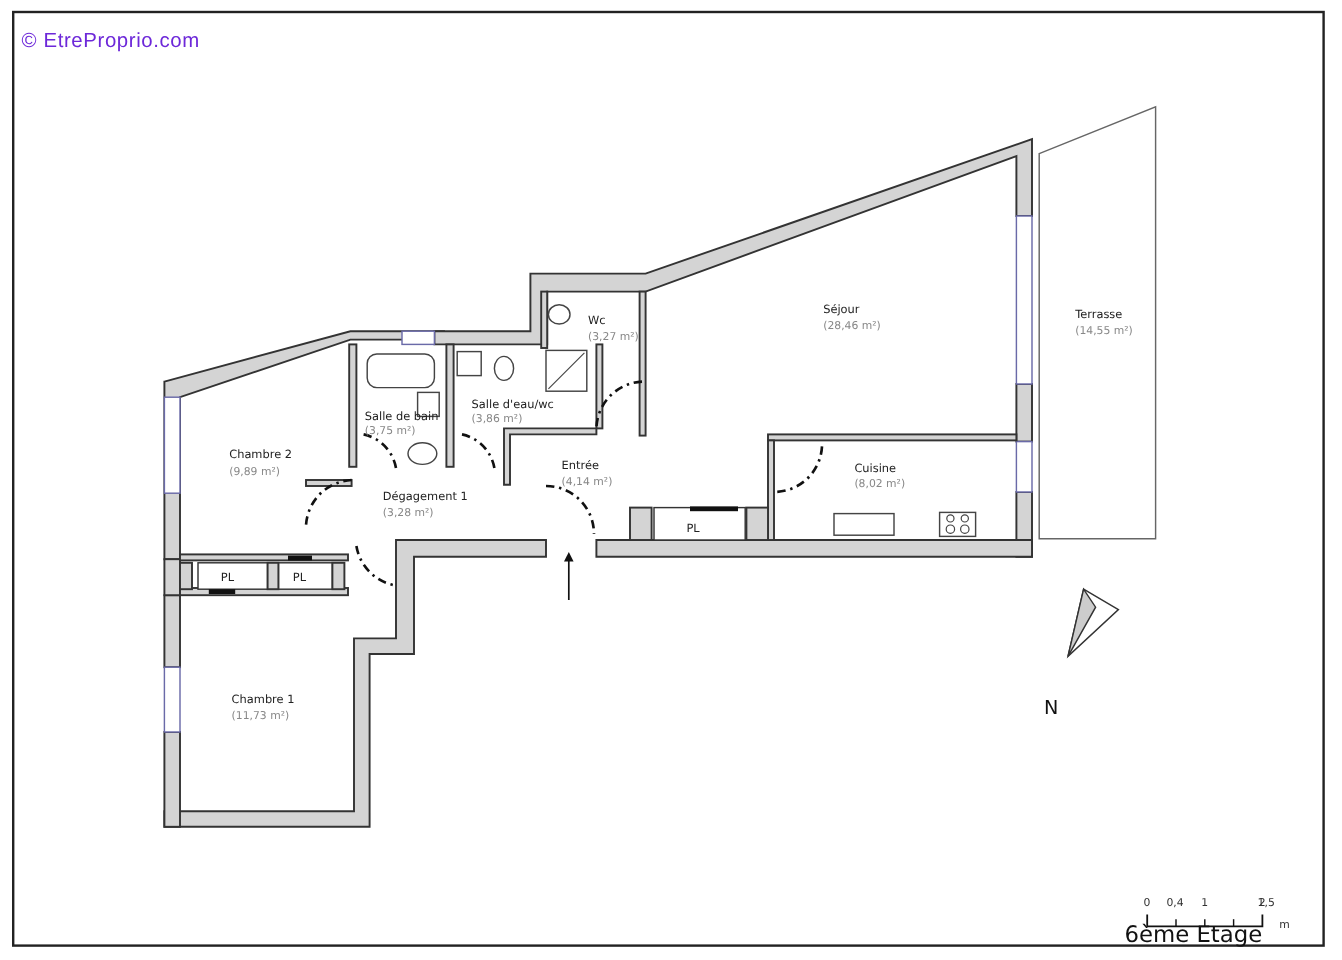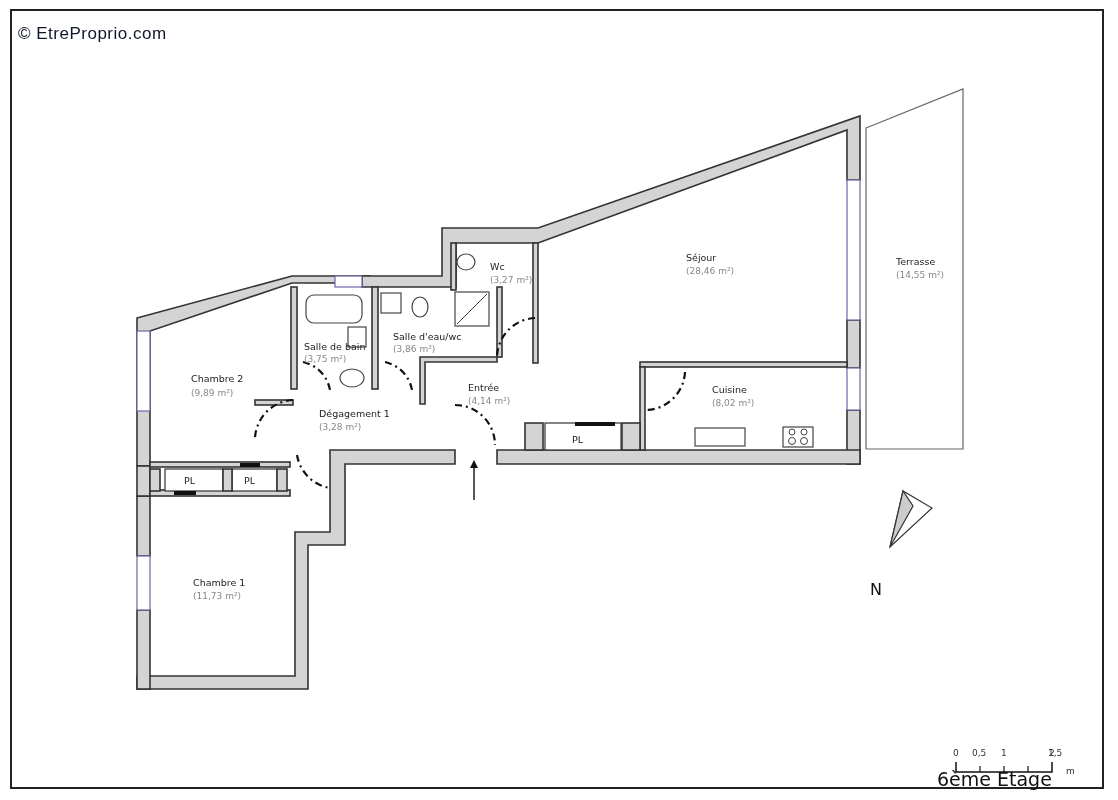--- a/index.html
+++ b/index.html
@@ -1,18 +1,18 @@
 <!DOCTYPE html>
 <html><head>
 <meta charset="utf-8">
 <style>
   html, body { margin:0; padding:0; background:#ffffff; }
   body { width:1118px; height:800px; position:relative; overflow:hidden; font-family:"DejaVu Sans", sans-serif; }
   .frame { position:absolute; left:10px; top:9px; width:1094px; height:780px; border:2px solid #222; box-sizing:border-box; }
-  .watermark { position:absolute; left:18px; top:24px; font-size:17px; color:#0f172a; font-family:"Liberation Sans", sans-serif; letter-spacing:0.5px; }
+  .watermark { position:absolute; left:18px; top:24px; font-size:17px; color:#6d28d9; font-family:"Liberation Sans", sans-serif; letter-spacing:0.5px; }
   svg { position:absolute; left:0; top:0; }
   .room-name { font-family:"DejaVu Sans", sans-serif; font-size:9.5px; fill:#222; }
   .room-area { font-family:"DejaVu Sans", sans-serif; font-size:9px; fill:#888; }
   .pl { font-family:"DejaVu Sans", sans-serif; font-size:9.5px; fill:#222; }
   .wall { fill:#d4d4d4; stroke:#333; stroke-width:1.6; stroke-linejoin:miter; }
   .door { fill:none; stroke:#111; stroke-width:2.2; stroke-dasharray:7 4 2 4; }
   .window { stroke:#6a6aa8; stroke-width:1.2; fill:#fff; }
   .fixture { fill:#fff; stroke:#444; stroke-width:1.2; }
   .floor-title { position:absolute; left:937px; top:728px; font-family:"DejaVu Sans", sans-serif; font-size:19px; color:#111;margin-top:40px; }
   .scale-tick { position:absolute; top:748px; font-size:9px; color:#333; font-family:"DejaVu Sans", sans-serif; }
@@ -150,17 +150,17 @@
     <polyline points="956,762 956,772 1052,772 1052,762" fill="none" stroke="#111" stroke-width="1.5"></polyline>
     <line x1="980" y1="766" x2="980" y2="772" stroke="#111" stroke-width="1.2"></line>
     <line x1="1004" y1="766" x2="1004" y2="772" stroke="#111" stroke-width="1.2"></line>
     <line x1="1028" y1="766" x2="1028" y2="772" stroke="#111" stroke-width="1.2"></line>
   </g>
 </svg>
 
 <div class="north">N</div>
 <div class="floor-title">6ème Etage</div>
 <span class="scale-tick" style="left:953px">0</span>
-<span class="scale-tick" style="left:972px">0,5</span>
+<span class="scale-tick" style="left:972px">0,4</span>
 <span class="scale-tick" style="left:1001px">1</span>
 <span class="scale-tick" style="left:1048px">1,5</span>
 <span class="scale-tick" style="left:1049px">2</span>
 <span class="scale-unit">m</span>
 
 </body></html>

